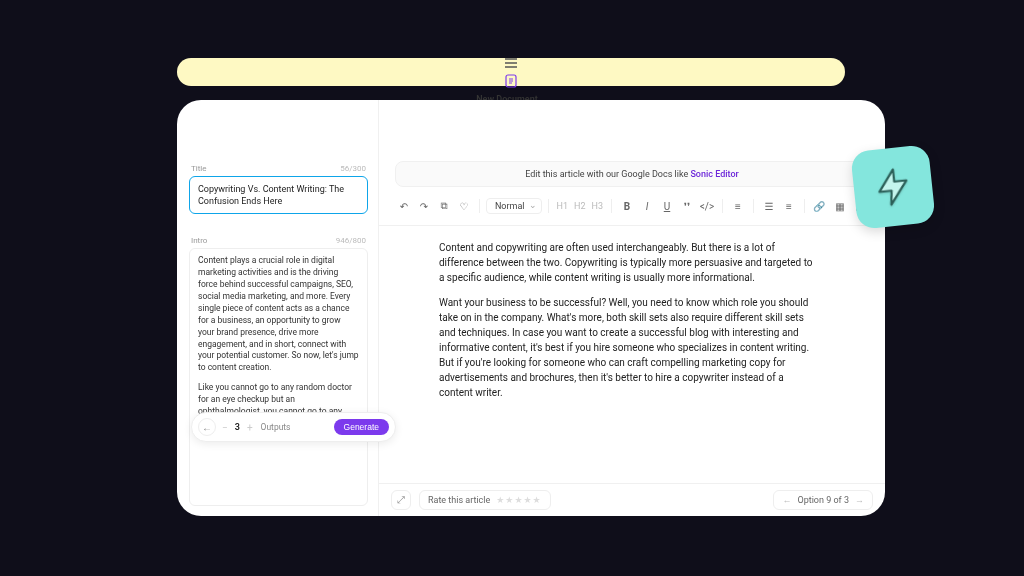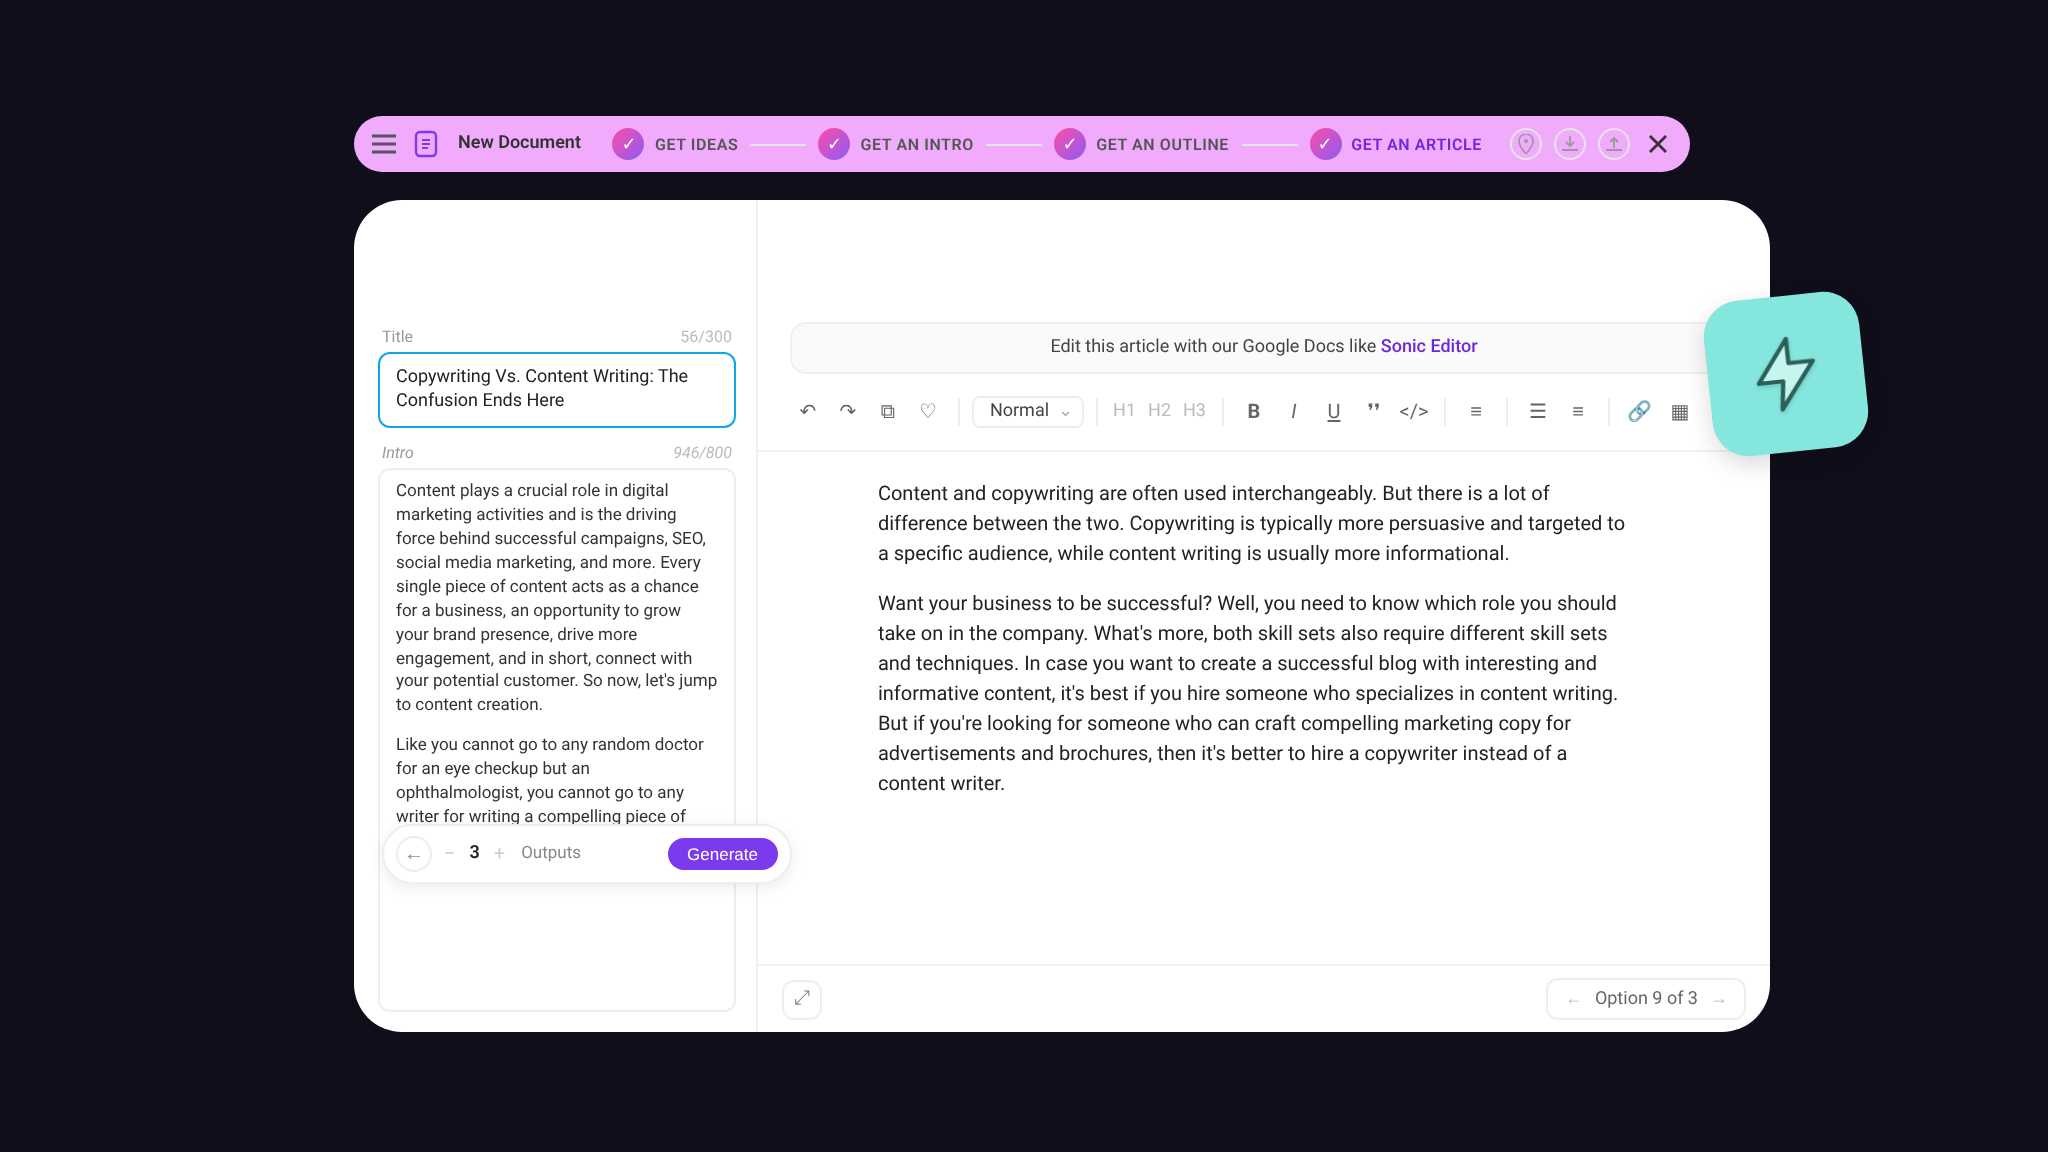--- a/index.html
+++ b/index.html
@@ -10,26 +10,27 @@
   height: 576px;
   overflow: hidden;
   font-size: 11px;
 }
 .top-bar {
   position: absolute;
   top: 58px;
   left: 177px;
   width: 668px;
   height: 28px;
-  background: #f0abfc;
+  background: #fef9c3;
   border-radius: 14px;
   display: flex;
   align-items: center;
   padding: 0 8px;
   gap: 6px;
+  flex-direction: column;
 }
 .top-bar .menu-icon { width: 14px; height: 14px; display:flex; align-items:center; justify-content:center; color:#444; cursor:pointer; }
 .top-bar .doc-icon { width: 16px; height: 16px; display:flex; align-items:center; justify-content:center; }
 .top-bar .doc-title { font-size: 9px; font-weight: 600; color:#333; margin-left:2px; margin-right:10px; white-space:nowrap; }
 .steps { display:flex; align-items:center; flex:1; gap:0; }
 .step { display:flex; align-items:center; gap:5px; }
 .step-circle { width:16px; height:16px; border-radius:50%; background: linear-gradient(135deg, #ff4da6, #8b5cf6); display:flex; align-items:center; justify-content:center; color:#fff; font-size:9px; }
 .step-label { font-size:8px; font-weight:600; color:#555; white-space:nowrap; letter-spacing:0.3px; }
 .step-label.active { color:#6d28d9; }
 .step-connector { flex:1; height:1px; background:#e5e5e5; margin:0 6px; min-width:18px; }
@@ -190,21 +191,21 @@
 
 <div class="main-panel">
 
   <div class="sidebar-col">
     <div class="sb-section-head">
       <span class="sb-label">Title</span>
       <span class="sb-count">56/300</span>
     </div>
     <div class="sb-title-box">Copywriting Vs. Content Writing: The Confusion Ends Here</div>
 
-    <div class="sb-section-head" style="margin-top:8px;font-style:italic;">
+    <div class="sb-section-head" style="margin-top:22px;">
       <span class="sb-label">Intro</span>
       <span class="sb-count">946/800</span>
     </div>
     <div class="sb-intro-box">
       <p>Content plays a crucial role in digital marketing activities and is the driving force behind successful campaigns, SEO, social media marketing, and more. Every single piece of content acts as a chance for a business, an opportunity to grow your brand presence, drive more engagement, and in short, connect with your potential customer. So now, let's jump to content creation.</p>
       <p>Like you cannot go to any random doctor for an eye checkup but an ophthalmologist, you cannot go to any writer for writing a compelling piece of copy. So</p>
 
     </div>
 
     <div class="floating-pill">
@@ -252,20 +253,24 @@
       <span class="tb-icon">▢</span>
     </div>
 
     <div class="article-body">
       <p>Content and copywriting are often used interchangeably. But there is a lot of difference between the two. Copywriting is typically more persuasive and targeted to a specific audience, while content writing is usually more informational.</p>
       <p>Want your business to be successful? Well, you need to know which role you should take on in the company. What's more, both skill sets also require different skill sets and techniques. In case you want to create a successful blog with interesting and informative content, it's best if you hire someone who specializes in content writing. But if you're looking for someone who can craft compelling marketing copy for advertisements and brochures, then it's better to hire a copywriter instead of a content writer.</p>
     </div>
 
     <div class="footer">
       <span class="ft-icon">⤢</span>
+      <div class="ft-rate">
+        <span>Rate this article</span>
+        <span class="ft-stars">★★★★★</span>
+      </div>
       <div class="ft-pager">
         <span class="arr">←</span>
         <span>Option 9 of 3</span>
         <span class="arr">→</span>
       </div>
     </div>
   </div>
 </div>
 
 <div class="lightning-badge">

